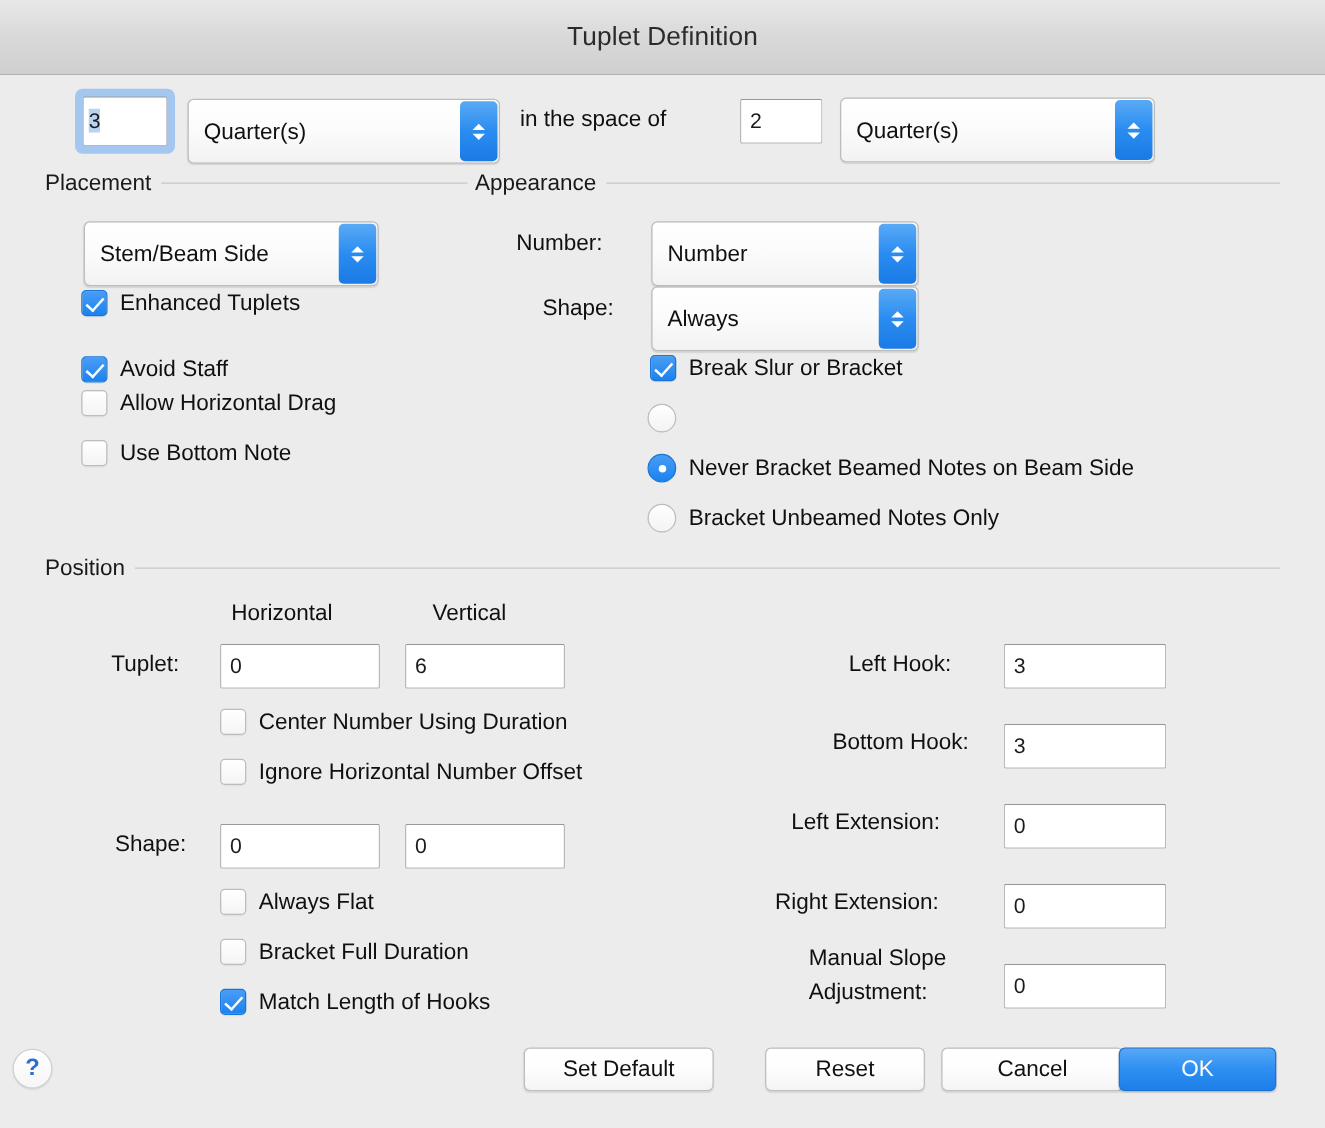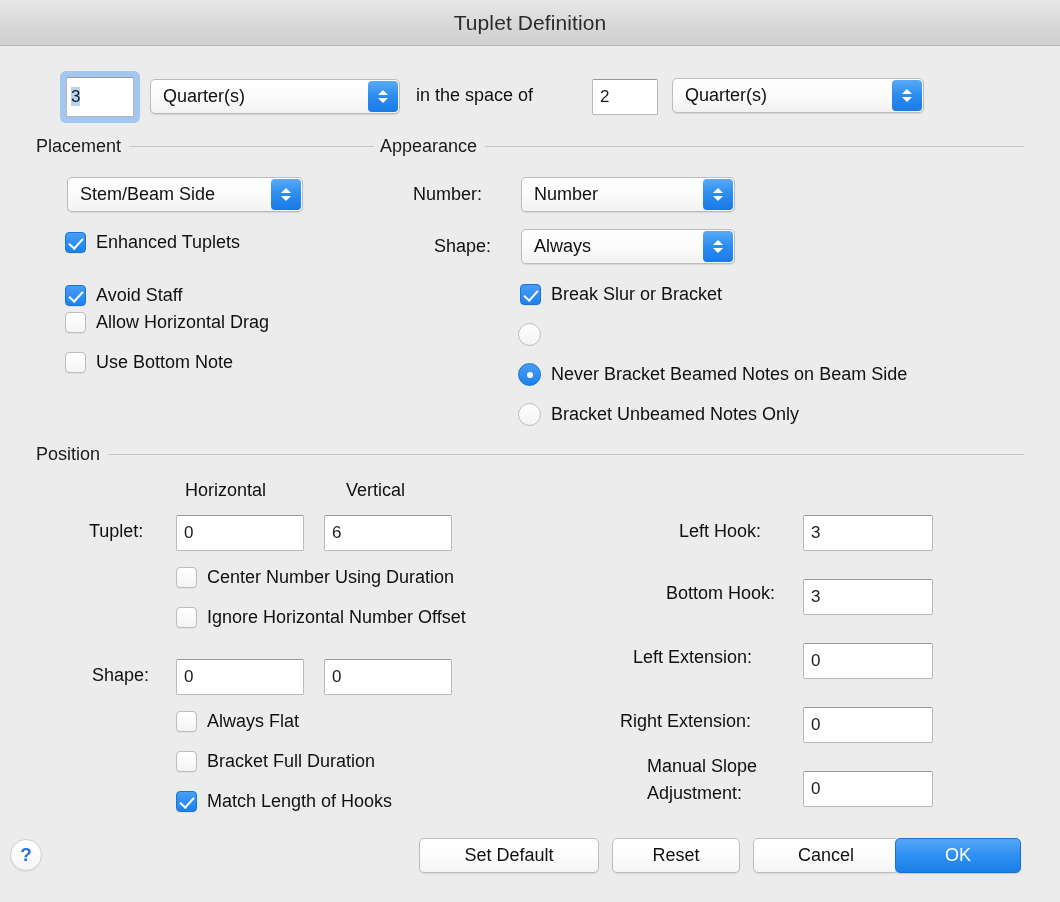--- a/index.html
+++ b/index.html
@@ -8,21 +8,21 @@
     width:1060px; height:902px;
     background:#ececec;
     font-family:"Liberation Sans", sans-serif;
     -webkit-font-smoothing:antialiased;
     overflow:hidden;
     position:relative;
   }
 
   
   .titlebar{
-    position:absolute; left:0; top:0; width:1060px; height:46px;
+    position:absolute; left:0; top:0; width:1060px; height:60px;
     background:linear-gradient(to bottom,#e8e8e8 0%,#d8d8d8 52%,#d0d0d0 100%);
     border-bottom:1px solid #b4b4b4;
     display:flex; align-items:center; justify-content:center;
   }
   .titlebar .title{
     font-size:21px; color:#2b2b2b; letter-spacing:.1px;
   }
 
   
   .txt{
@@ -34,21 +34,21 @@
   .txt.focused{
     outline:none;
   }
   .focusring{
     position:absolute; border-radius:6px;
     background:#a4c7ef; padding:6px;
   }
   .sel{ background:#b8d4f0; }
 
   .popup{
-    position:absolute; height:35px;
+    position:absolute; height:52px;
     background:linear-gradient(to bottom,#ffffff 0%,#fbfbfb 50%,#f2f2f2 100%);
     border:1px solid #bcbcbc; border-radius:5px;
     box-shadow:0 1px 1px rgba(0,0,0,.10);
     display:flex; align-items:center;
   }
   .popup .pop-label{
     flex:1; font-size:18px; color:#101010; padding-left:12px;
     white-space:nowrap; overflow:hidden;
   }
   .popup .stepper{
@@ -302,21 +302,21 @@
 <div class="lbl" style="left:647px; top:756px;">Manual Slope</div>
 <div class="lbl" style="left:647px; top:783px;">Adjustment:</div>
 <div class="txt" style="left:803px; top:771px; width:130px; height:36px; line-height:34px;">
   <span>0</span>
 </div>
 
 <div class="helpbtn" style="left:10px; top:839px;">
   <span>?</span>
 </div>
 
-<div class="btn" style="left:419px; top:838px; width:180px;">
+<div class="btn" style="left:419px; top:838px; width:152px;">
   <span>Set Default</span>
 </div>
 <div class="btn" style="left:612px; top:838px; width:128px;">
   <span>Reset</span>
 </div>
 <div class="btn" style="left:753px; top:838px; width:146px;">
   <span>Cancel</span>
 </div>
 <div class="btn primary" style="left:895px; top:838px; width:126px;">
   <span>OK</span>

